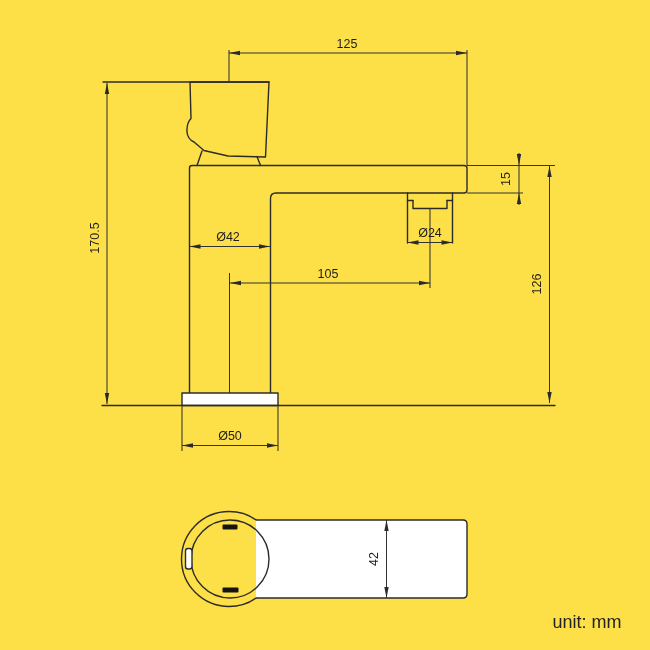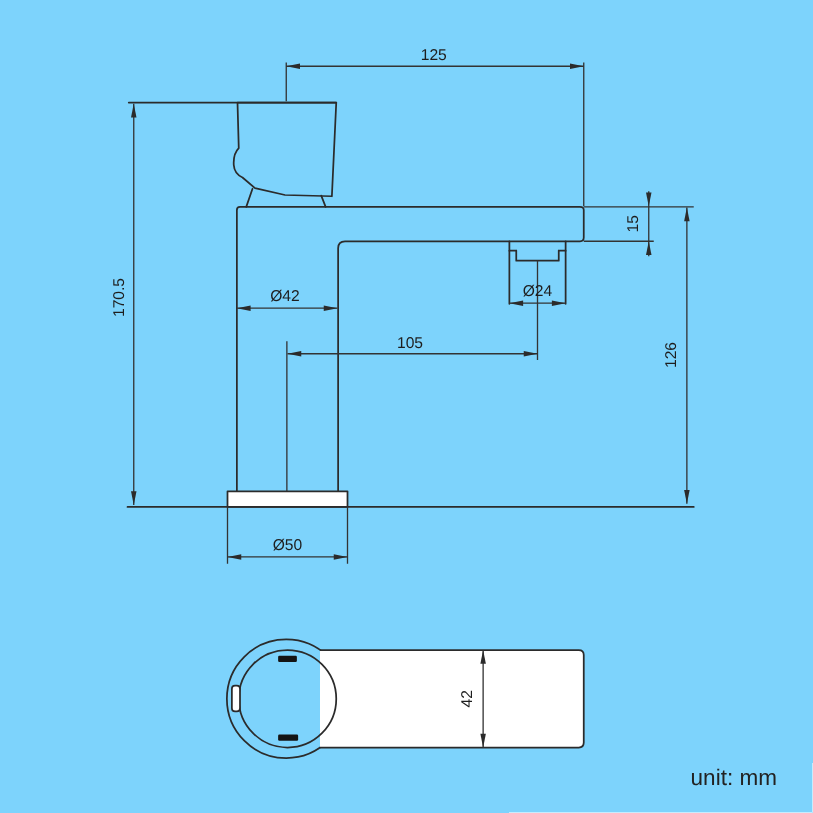--- a/index.html
+++ b/index.html
@@ -1,16 +1,16 @@
 <!DOCTYPE html>
 <html><head>
 <meta charset="utf-8">
 <style>
   html,body{margin:0;padding:0;background:#fff;}
-  .page{position:relative;width:650px;height:650px;background:#7dd3fc;overflow:hidden;
+  .page{position:relative;width:650px;height:650px;background:#fde047;overflow:hidden;
         font-family:"Liberation Sans", sans-serif;}
   svg{position:absolute;top:0;left:0;}
   .obj{stroke:#2b2b2b;stroke-width:1.4;fill:none;stroke-linecap:round;stroke-linejoin:round;}
   .objfill{stroke:#2b2b2b;stroke-width:1.4;fill:#ffffff;stroke-linejoin:round;}
   .thin{stroke:#333333;stroke-width:1.05;fill:none;stroke-linecap:butt;}
   .arr{fill:#2b2b2b;stroke:none;}
   .dimtxt{font-family:"Liberation Sans", sans-serif;font-size:12.5px;fill:#1e1e1e;}
   .mark{fill:#141414;stroke:none;}
   .unit{font-family:"Liberation Sans", sans-serif;font-size:18px;fill:#222222;}
 </style>

